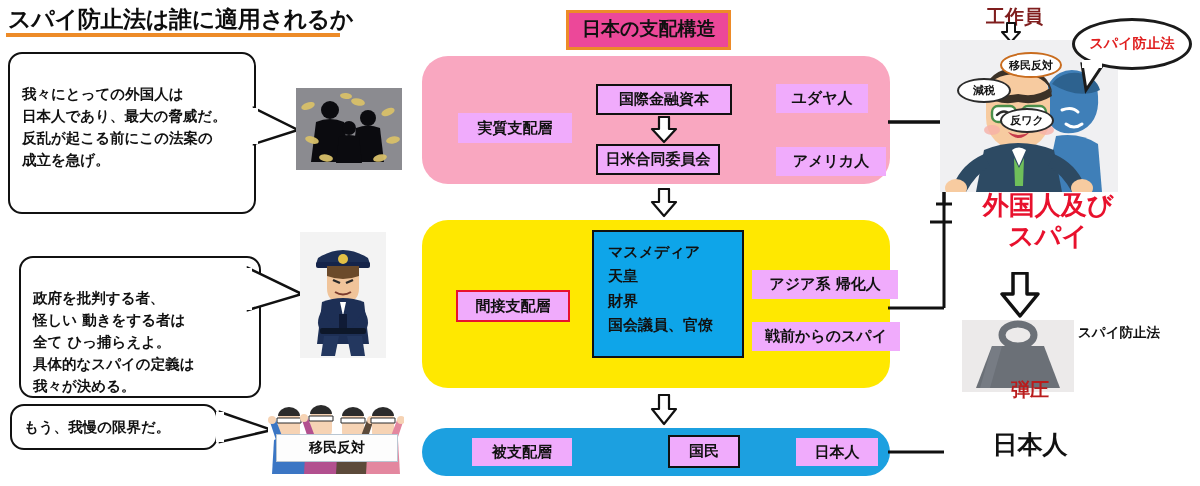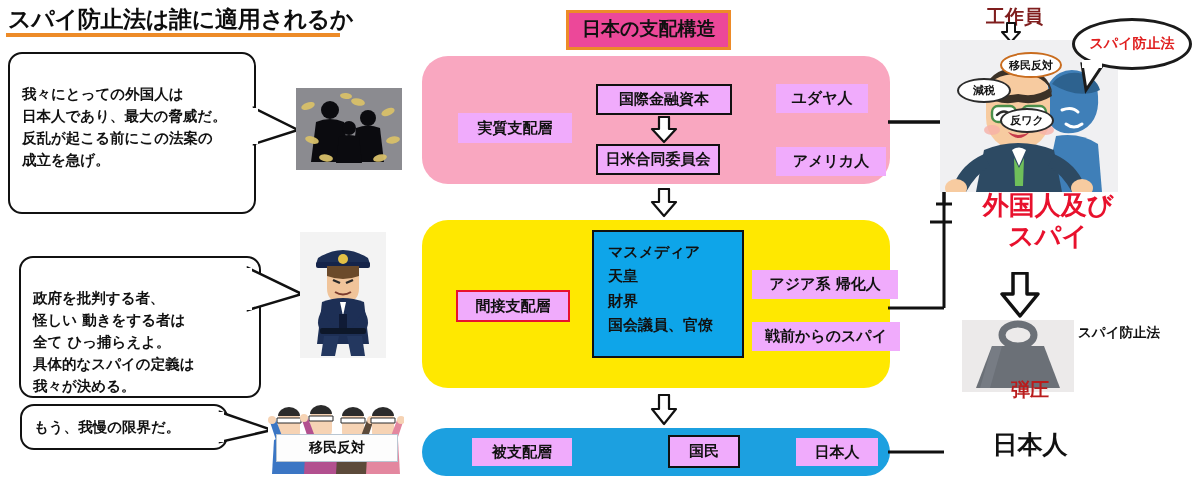--- a/index.html
+++ b/index.html
@@ -31,21 +31,21 @@
     padding: 7px 12px;
     font-size: 14.5px; font-weight: bold; color: #111;
     line-height: 1.52;
     white-space: pre-line;
   }
   
   .tail-svg { position: absolute; overflow: visible; }
 
   #bubble-elite { left: 8px; top: 52px; width: 248px; height: 162px; }
   #bubble-police { left: 19px; top: 222px; width: 242px; height: 142px; margin-top: 34px; }
-  #bubble-people { left: 20px; top: 404px; width: 208px; height: 46px;
+  #bubble-people { left: 10px; top: 404px; width: 208px; height: 46px;
                    display:flex; align-items:center; }
 
   
   .art-elite {
     position: absolute; left: 296px; top: 88px; width: 106px; height: 82px;
     background: #8e8e93; overflow: hidden;
   }
   .art-police {
     position: absolute; left: 300px; top: 232px; width: 86px; height: 126px;
     background: #f4f4f4; overflow: hidden;

